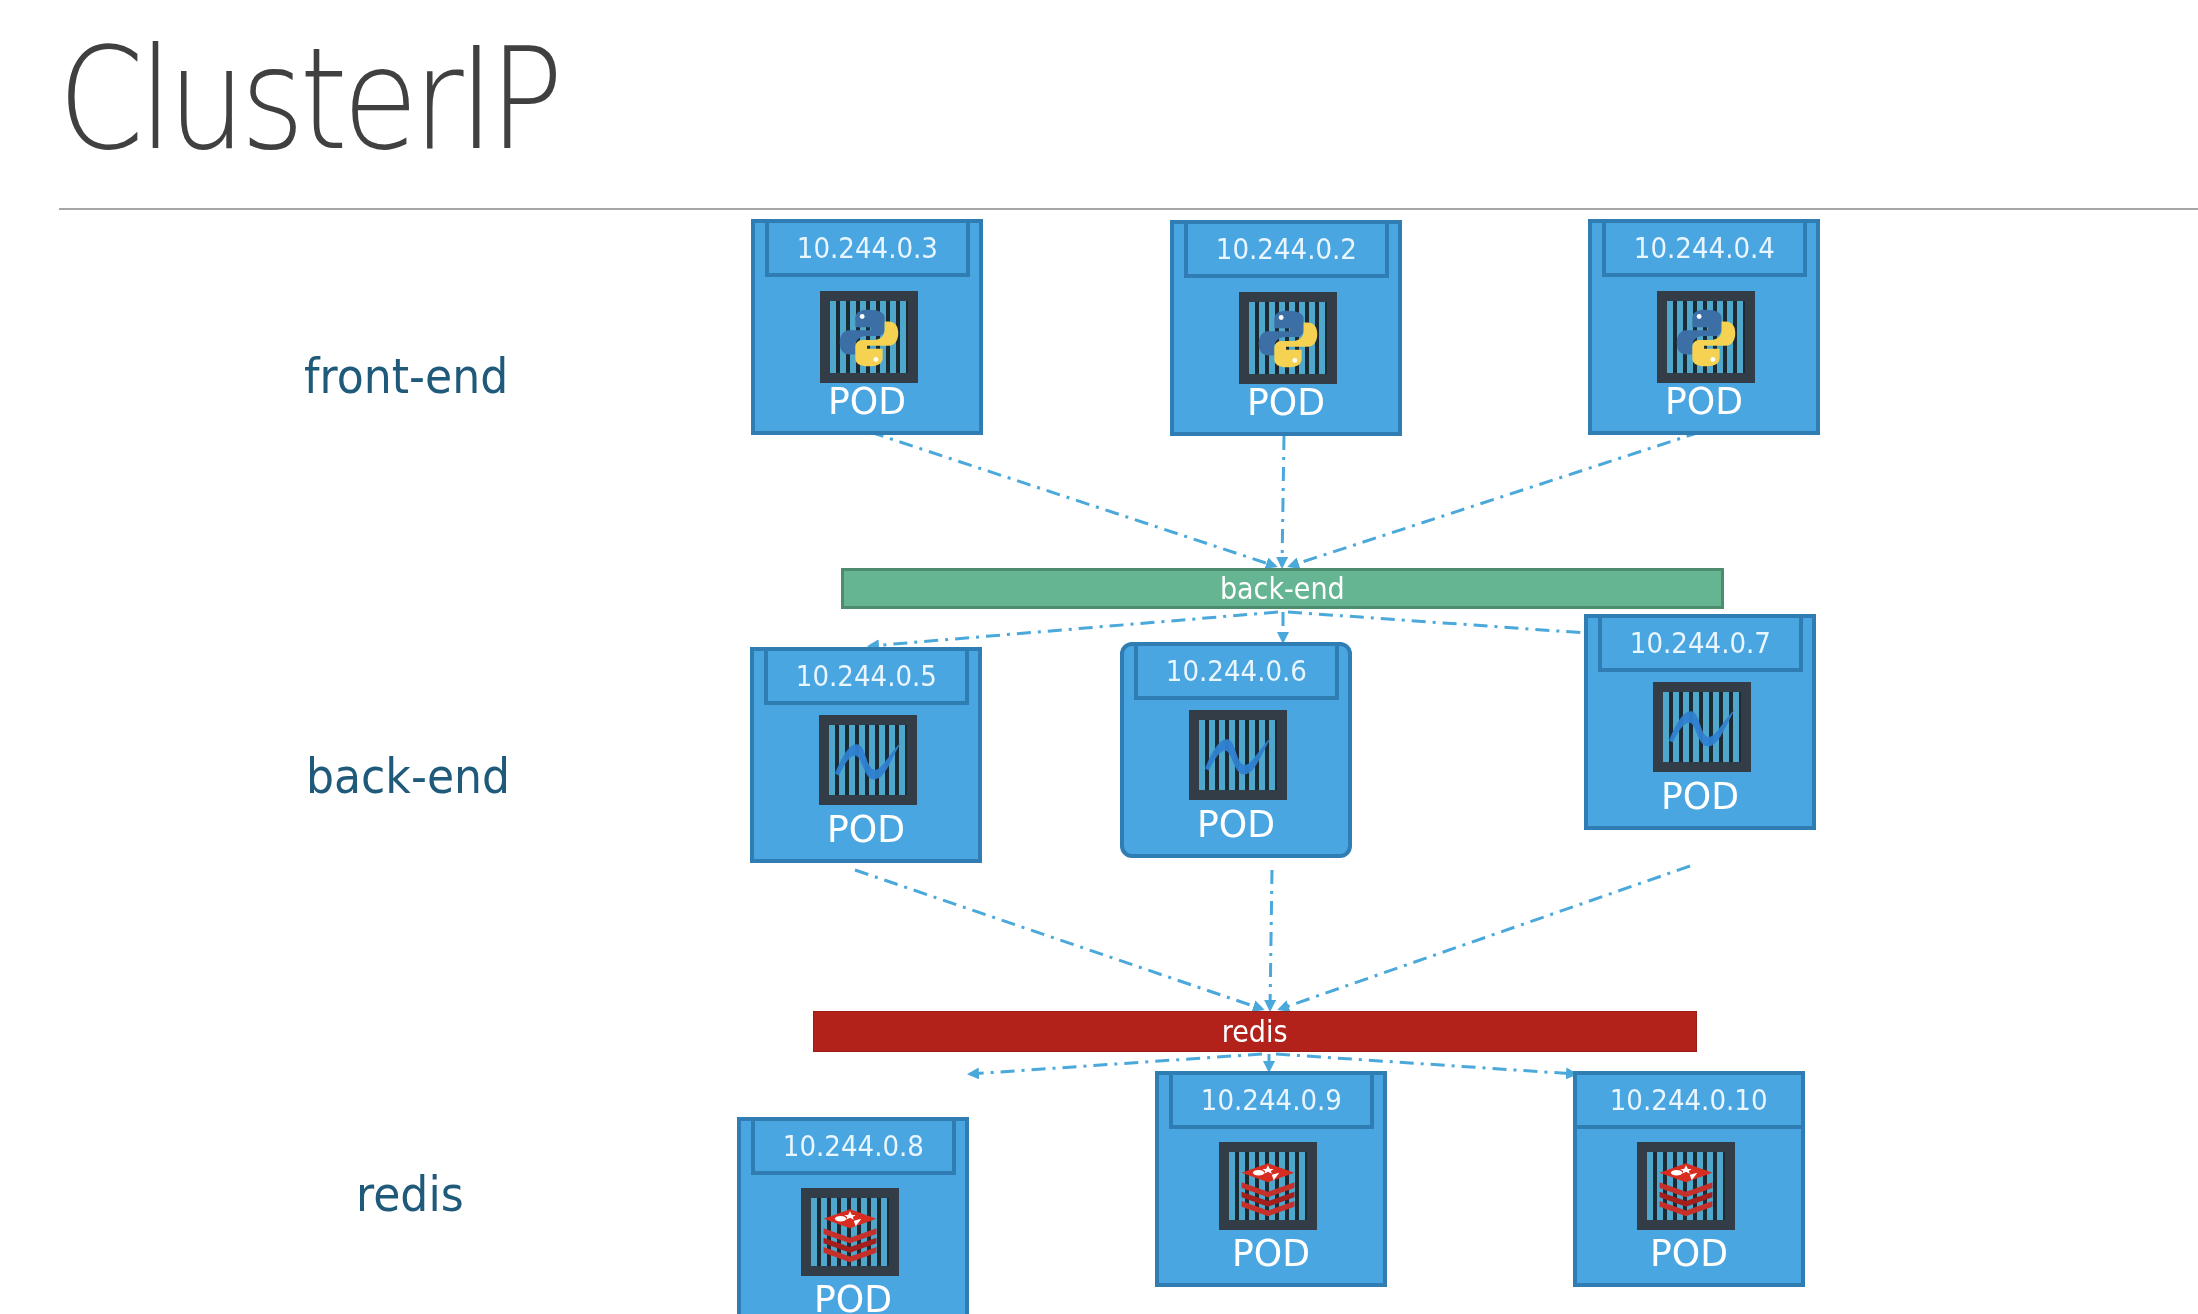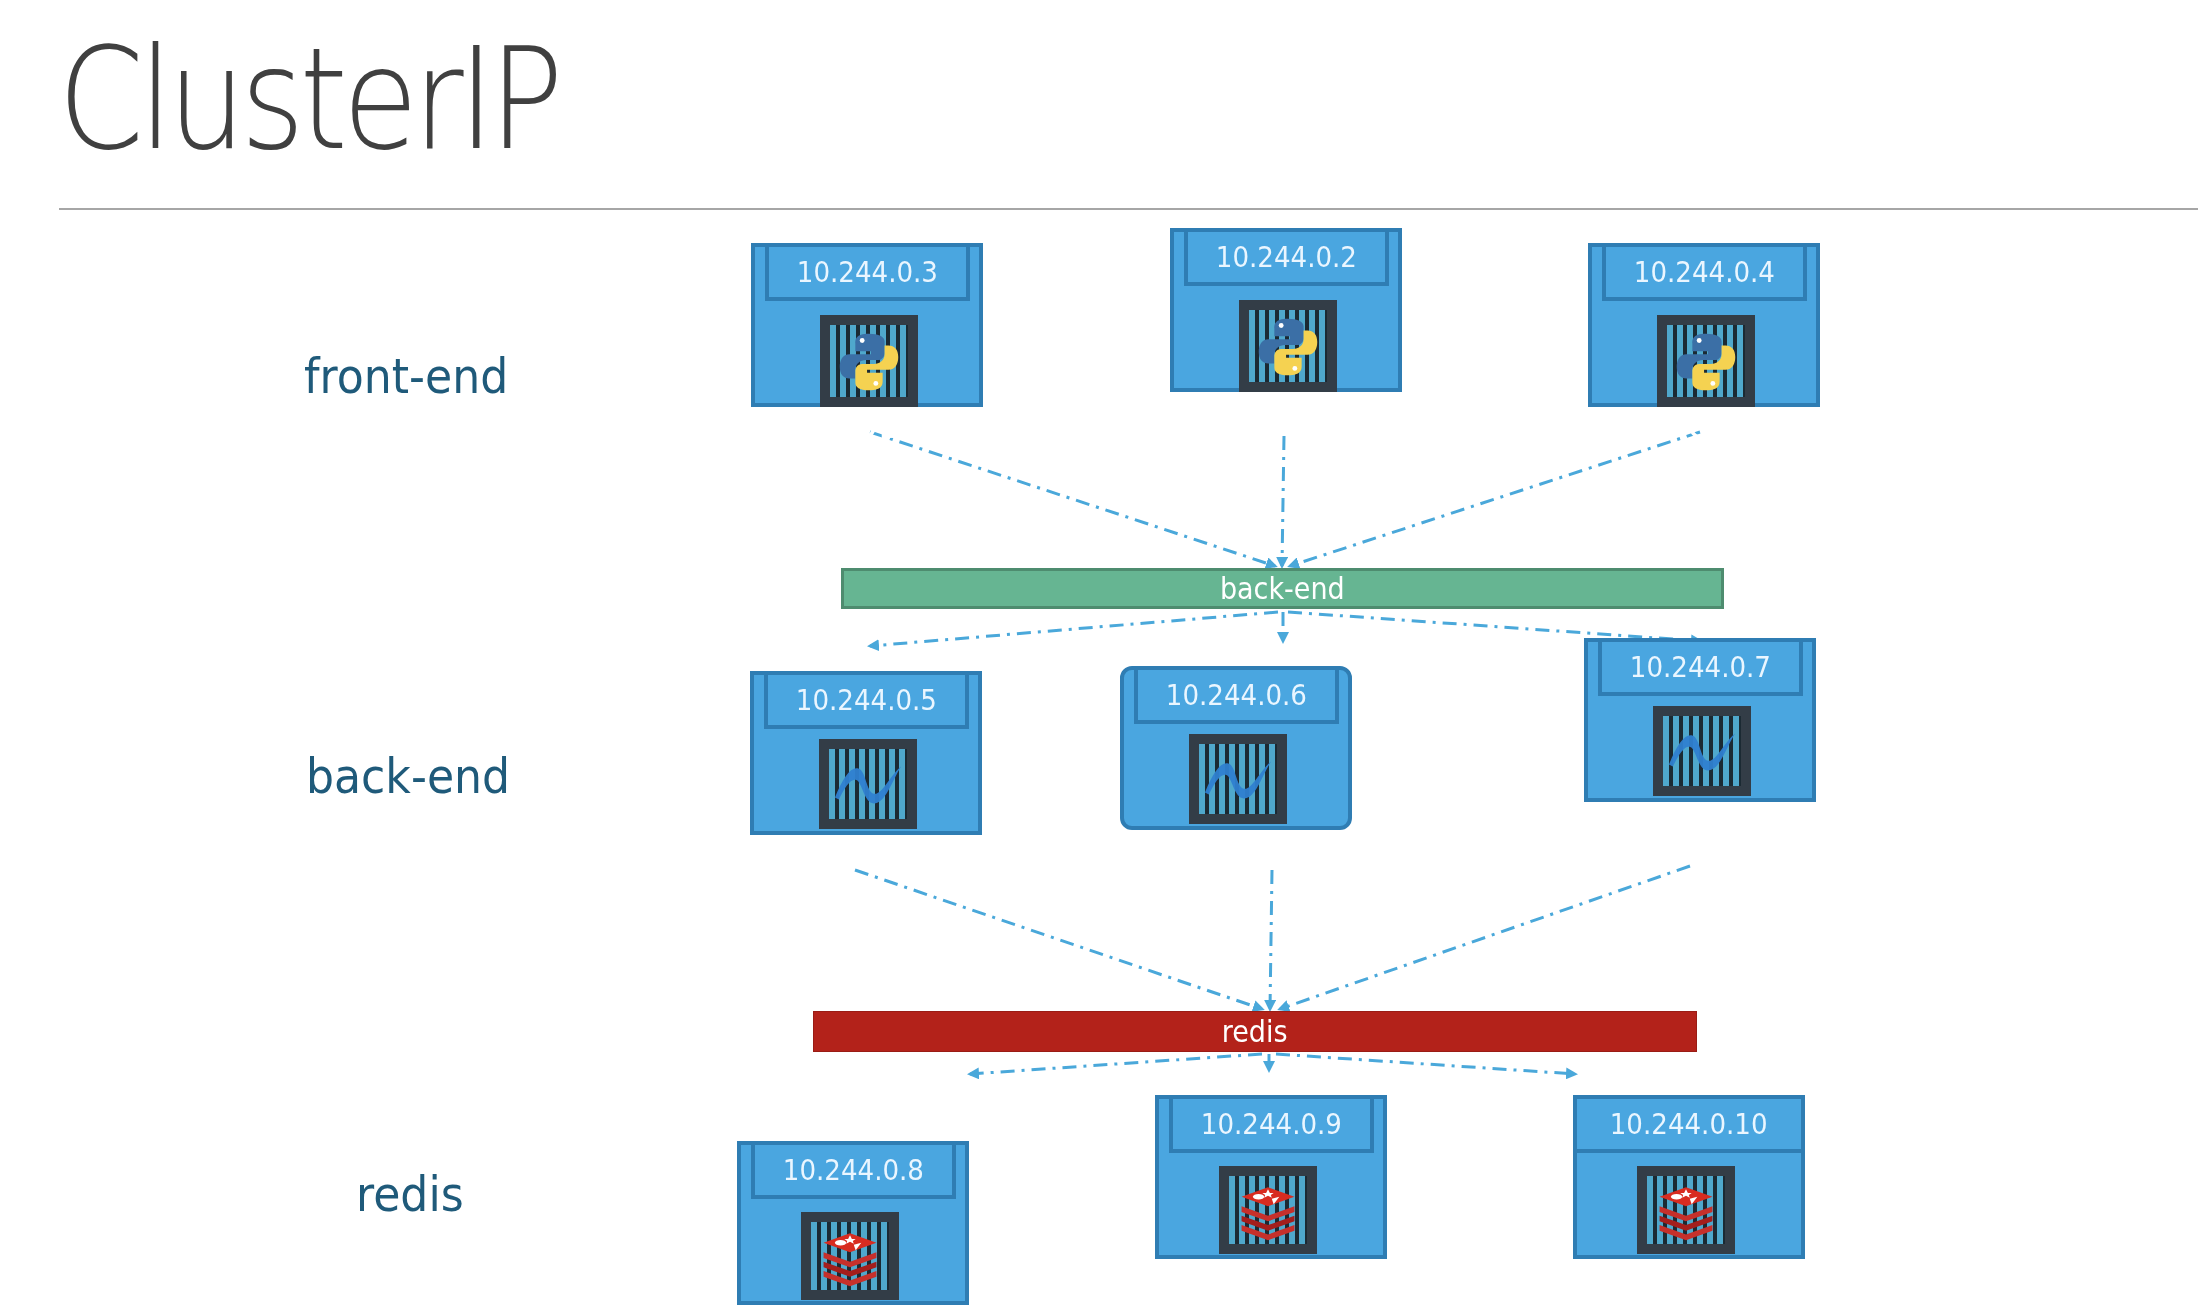--- a/index.html
+++ b/index.html
@@ -10,22 +10,22 @@
            letter-spacing: -6px; transform: scaleX(0.88); transform-origin: left top; }
   .rule { position: absolute; left: 59px; top: 208px; width: 2139px; height: 2px; background: #a6a6a6; }
   .tier-label { position: absolute; font-family: "DejaVu Sans", sans-serif; font-size: 48px;
                 color: #1f5a7a; line-height: 1; transform: scaleX(0.92); transform-origin: left top; }
   .service-bar { position: absolute; box-sizing: border-box; display: flex; align-items: center;
                  justify-content: center; color: #ffffff; font-family: "DejaVu Sans", sans-serif;
                  font-size: 30px; }
   .service-bar span { transform: scaleX(0.9); }
   .svc-backend { left: 841px; top: 568px; width: 883px; height: 41px; background: #66b592; border: 3px solid #4e8c6f; }
   .svc-redis { left: 813px; top: 1011px; width: 884px; height: 41px; background: #b3221a; border: 1px solid #9a1c15; }
-  .pod { position: absolute; width: 232px; height: 164px; box-sizing: border-box;
-         background: #4aa6e0; border: 4px solid #2f7db3; margin-top: 24px; }
+  .pod { position: absolute; width: 232px; height: 216px; box-sizing: border-box;
+         background: #4aa6e0; border: 4px solid #2f7db3; }
   .pod .ip-box { position: absolute; left: 10px; top: -1px; width: 205px; height: 55px; box-sizing: border-box;
                  border: 4px solid #2f7db3; border-top: none; display: flex; align-items: center; justify-content: center;
                  color: #eaf6ff; font-family: "DejaVu Sans", sans-serif; font-size: 29px; }
   .pod .ip-box span { transform: scaleX(0.9); display: inline-block; }
   .pod .icon-box { position: absolute; left: 65px; top: 68px; width: 98px; height: 92px; box-sizing: border-box;
                    background: #333d47; padding: 10px; }
   .pod .icon-inner { width: 100%; height: 100%; background: #56aed0; position: relative; overflow: hidden;
                      background-image: repeating-linear-gradient(90deg, #4fa8cc 0px, #4fa8cc 6px, #1b2a33 6px, #1b2a33 10px); }
   .pod .icon-inner svg { position: absolute; left: 0; top: 0; width: 100%; height: 100%; }
   .pod .pod-label { position: absolute; left: 0; right: 0; top: 156px; text-align: center;
@@ -85,21 +85,21 @@
       <svg viewBox="0 0 80 72">
           <path d="M40,8 C26,8 26,14 26,18 L26,26 L42,26 L42,29 L20,29 C13,29 10,35 10,42 C10,50 14,54 20,54 L26,54 L26,45 C26,39 31,35 37,35 L49,35 C54,35 56,31 56,27 L56,16 C56,11 50,8 40,8 Z" fill="#3b6fa6"></path>
           <path d="M40,66 C54,66 54,60 54,56 L54,48 L38,48 L38,45 L60,45 C67,45 70,39 70,32 C70,24 66,20 60,20 L56,20 L56,29 C56,35 51,39 45,39 L33,39 C28,39 26,43 26,47 L26,58 C26,63 30,66 40,66 Z" fill="#f5d251"></path>
           <circle cx="33" cy="15" r="2.5" fill="#fff"></circle>
           <circle cx="47" cy="59" r="2.5" fill="#fff"></circle>
         </svg>
     </div>
   </div>
   <div class="pod-label"><span>POD</span></div>
 </div>
-<div class="pod" style="left:1170px; top:204px;">
+<div class="pod" style="left:1170px; top:220px;">
   <div class="ip-box">
       <span>10.244.0.2</span>
     </div>
   <div class="icon-box">
     <div class="icon-inner">
       <svg viewBox="0 0 80 72">
           <path d="M40,8 C26,8 26,14 26,18 L26,26 L42,26 L42,29 L20,29 C13,29 10,35 10,42 C10,50 14,54 20,54 L26,54 L26,45 C26,39 31,35 37,35 L49,35 C54,35 56,31 56,27 L56,16 C56,11 50,8 40,8 Z" fill="#3b6fa6"></path>
           <path d="M40,66 C54,66 54,60 54,56 L54,48 L38,48 L38,45 L60,45 C67,45 70,39 70,32 C70,24 66,20 60,20 L56,20 L56,29 C56,35 51,39 45,39 L33,39 C28,39 26,43 26,47 L26,58 C26,63 30,66 40,66 Z" fill="#f5d251"></path>
           <circle cx="33" cy="15" r="2.5" fill="#fff"></circle>
           <circle cx="47" cy="59" r="2.5" fill="#fff"></circle>

